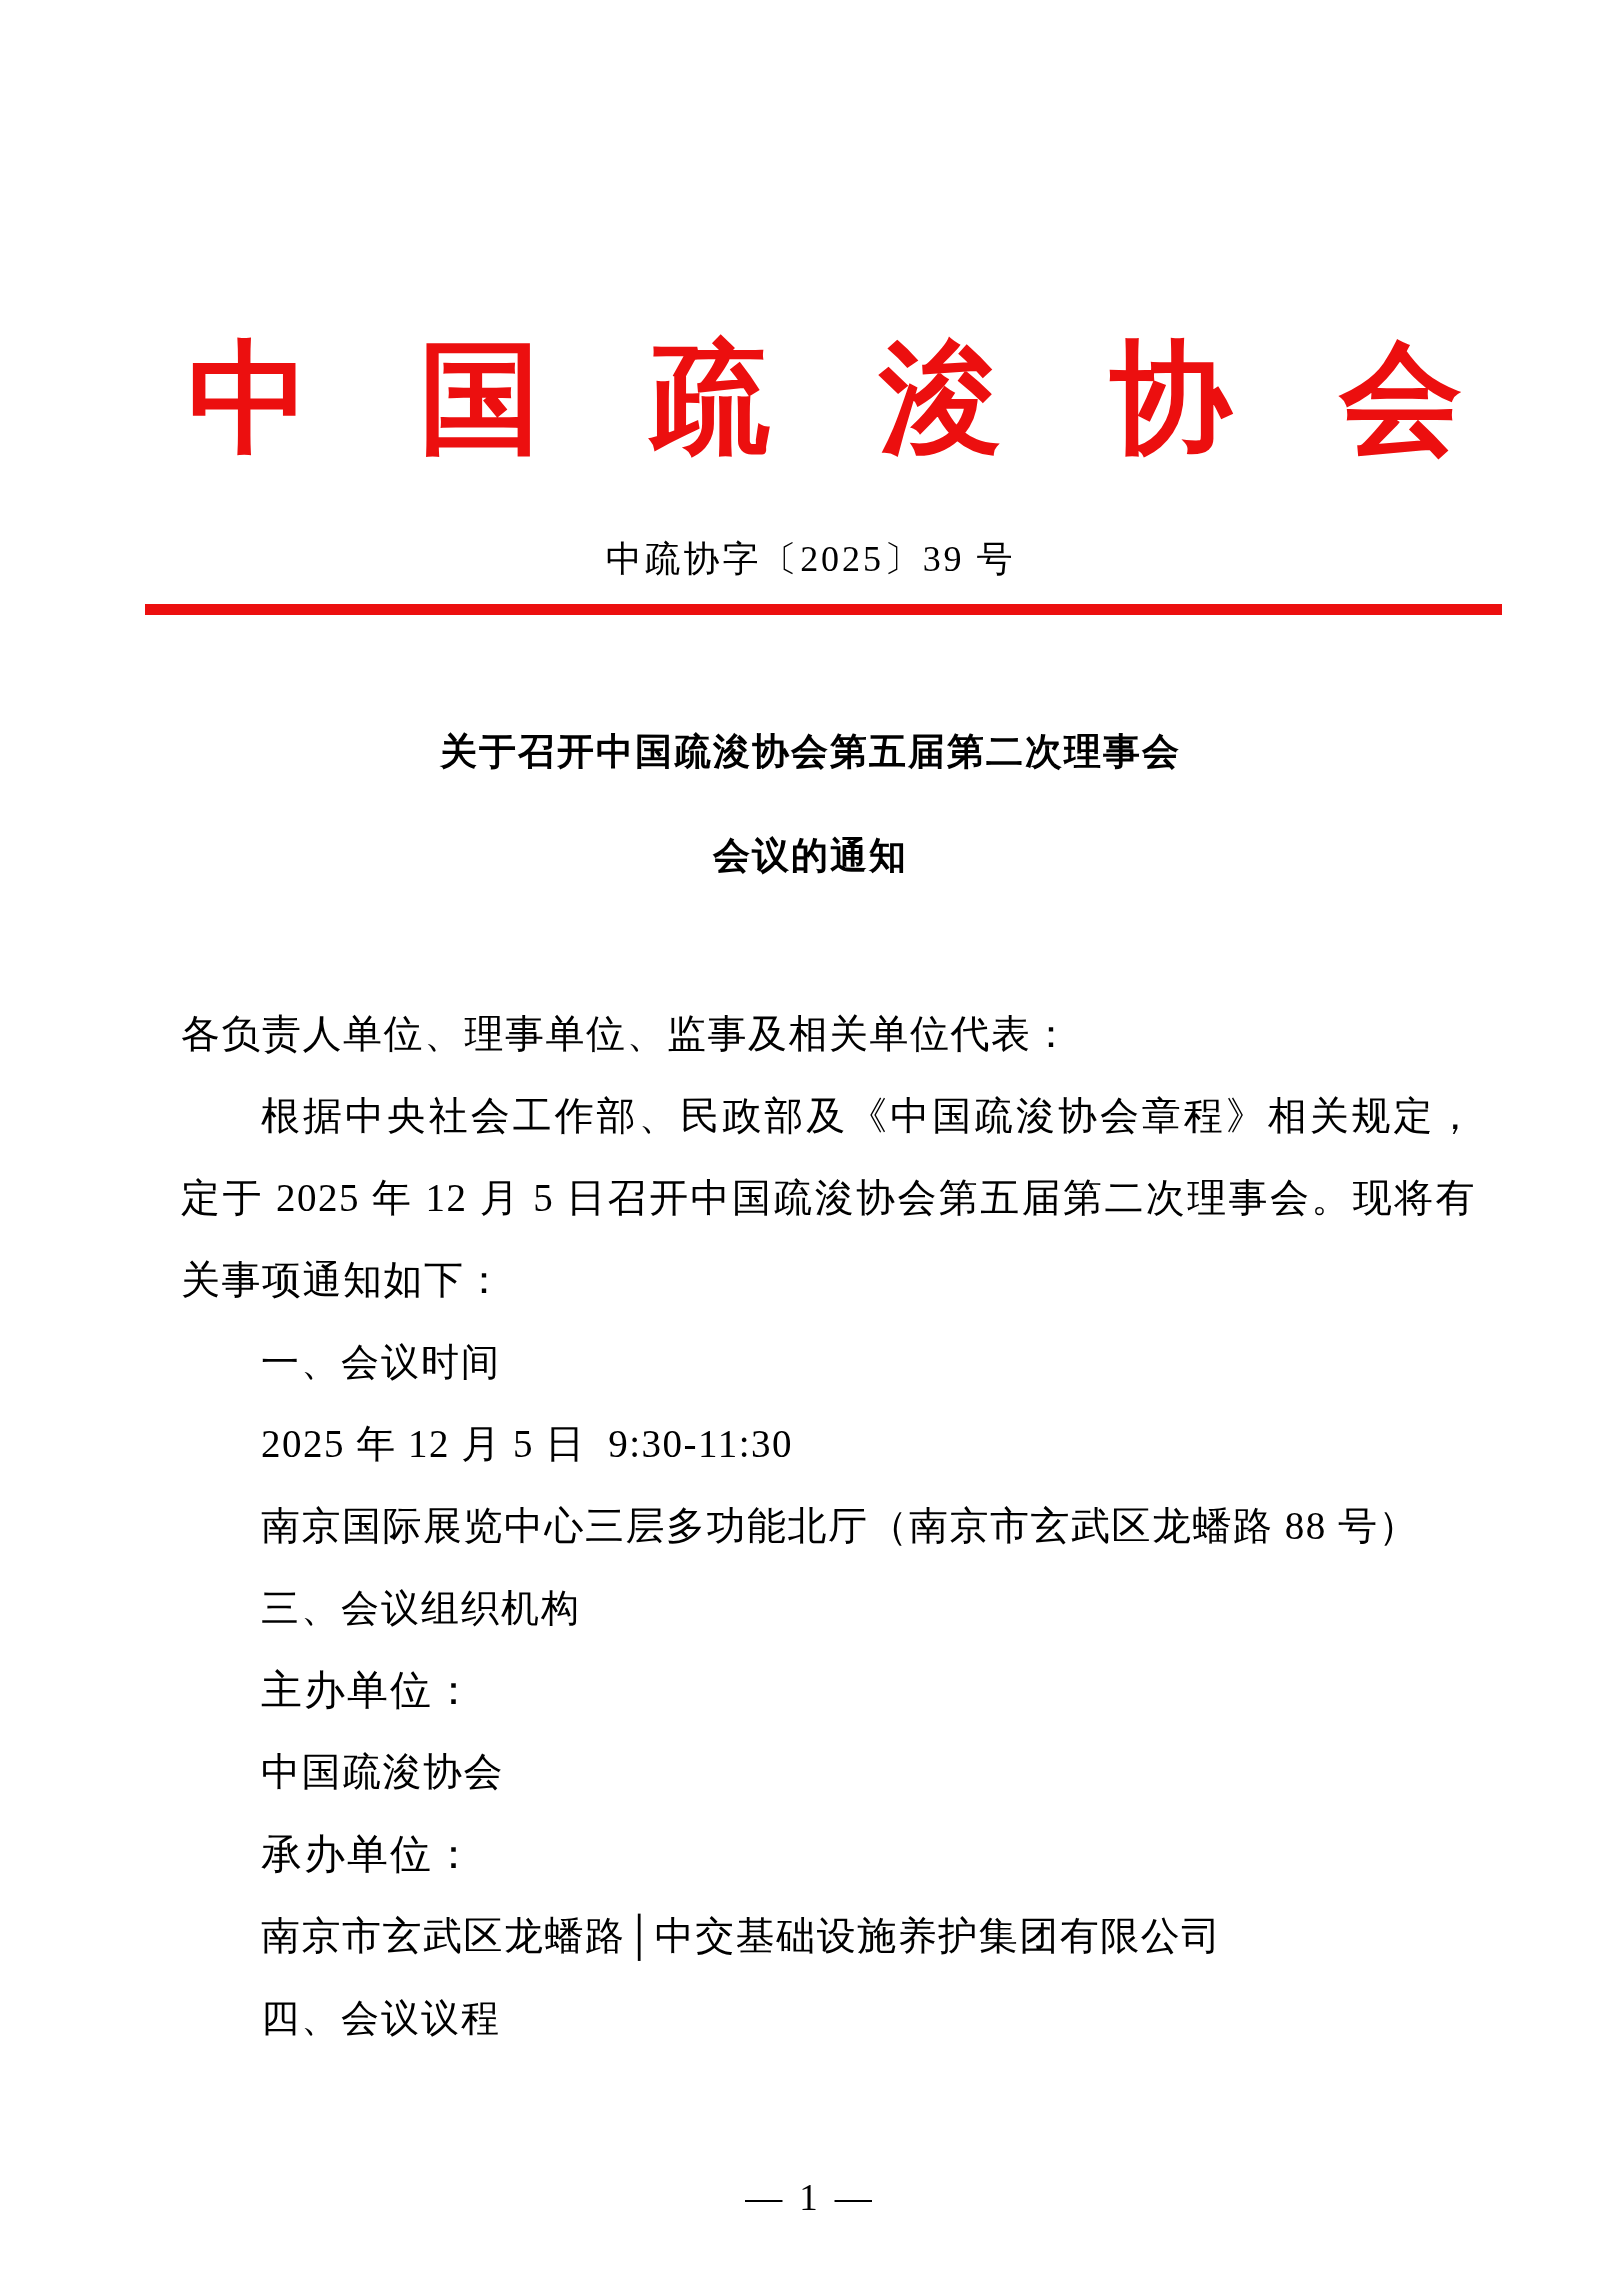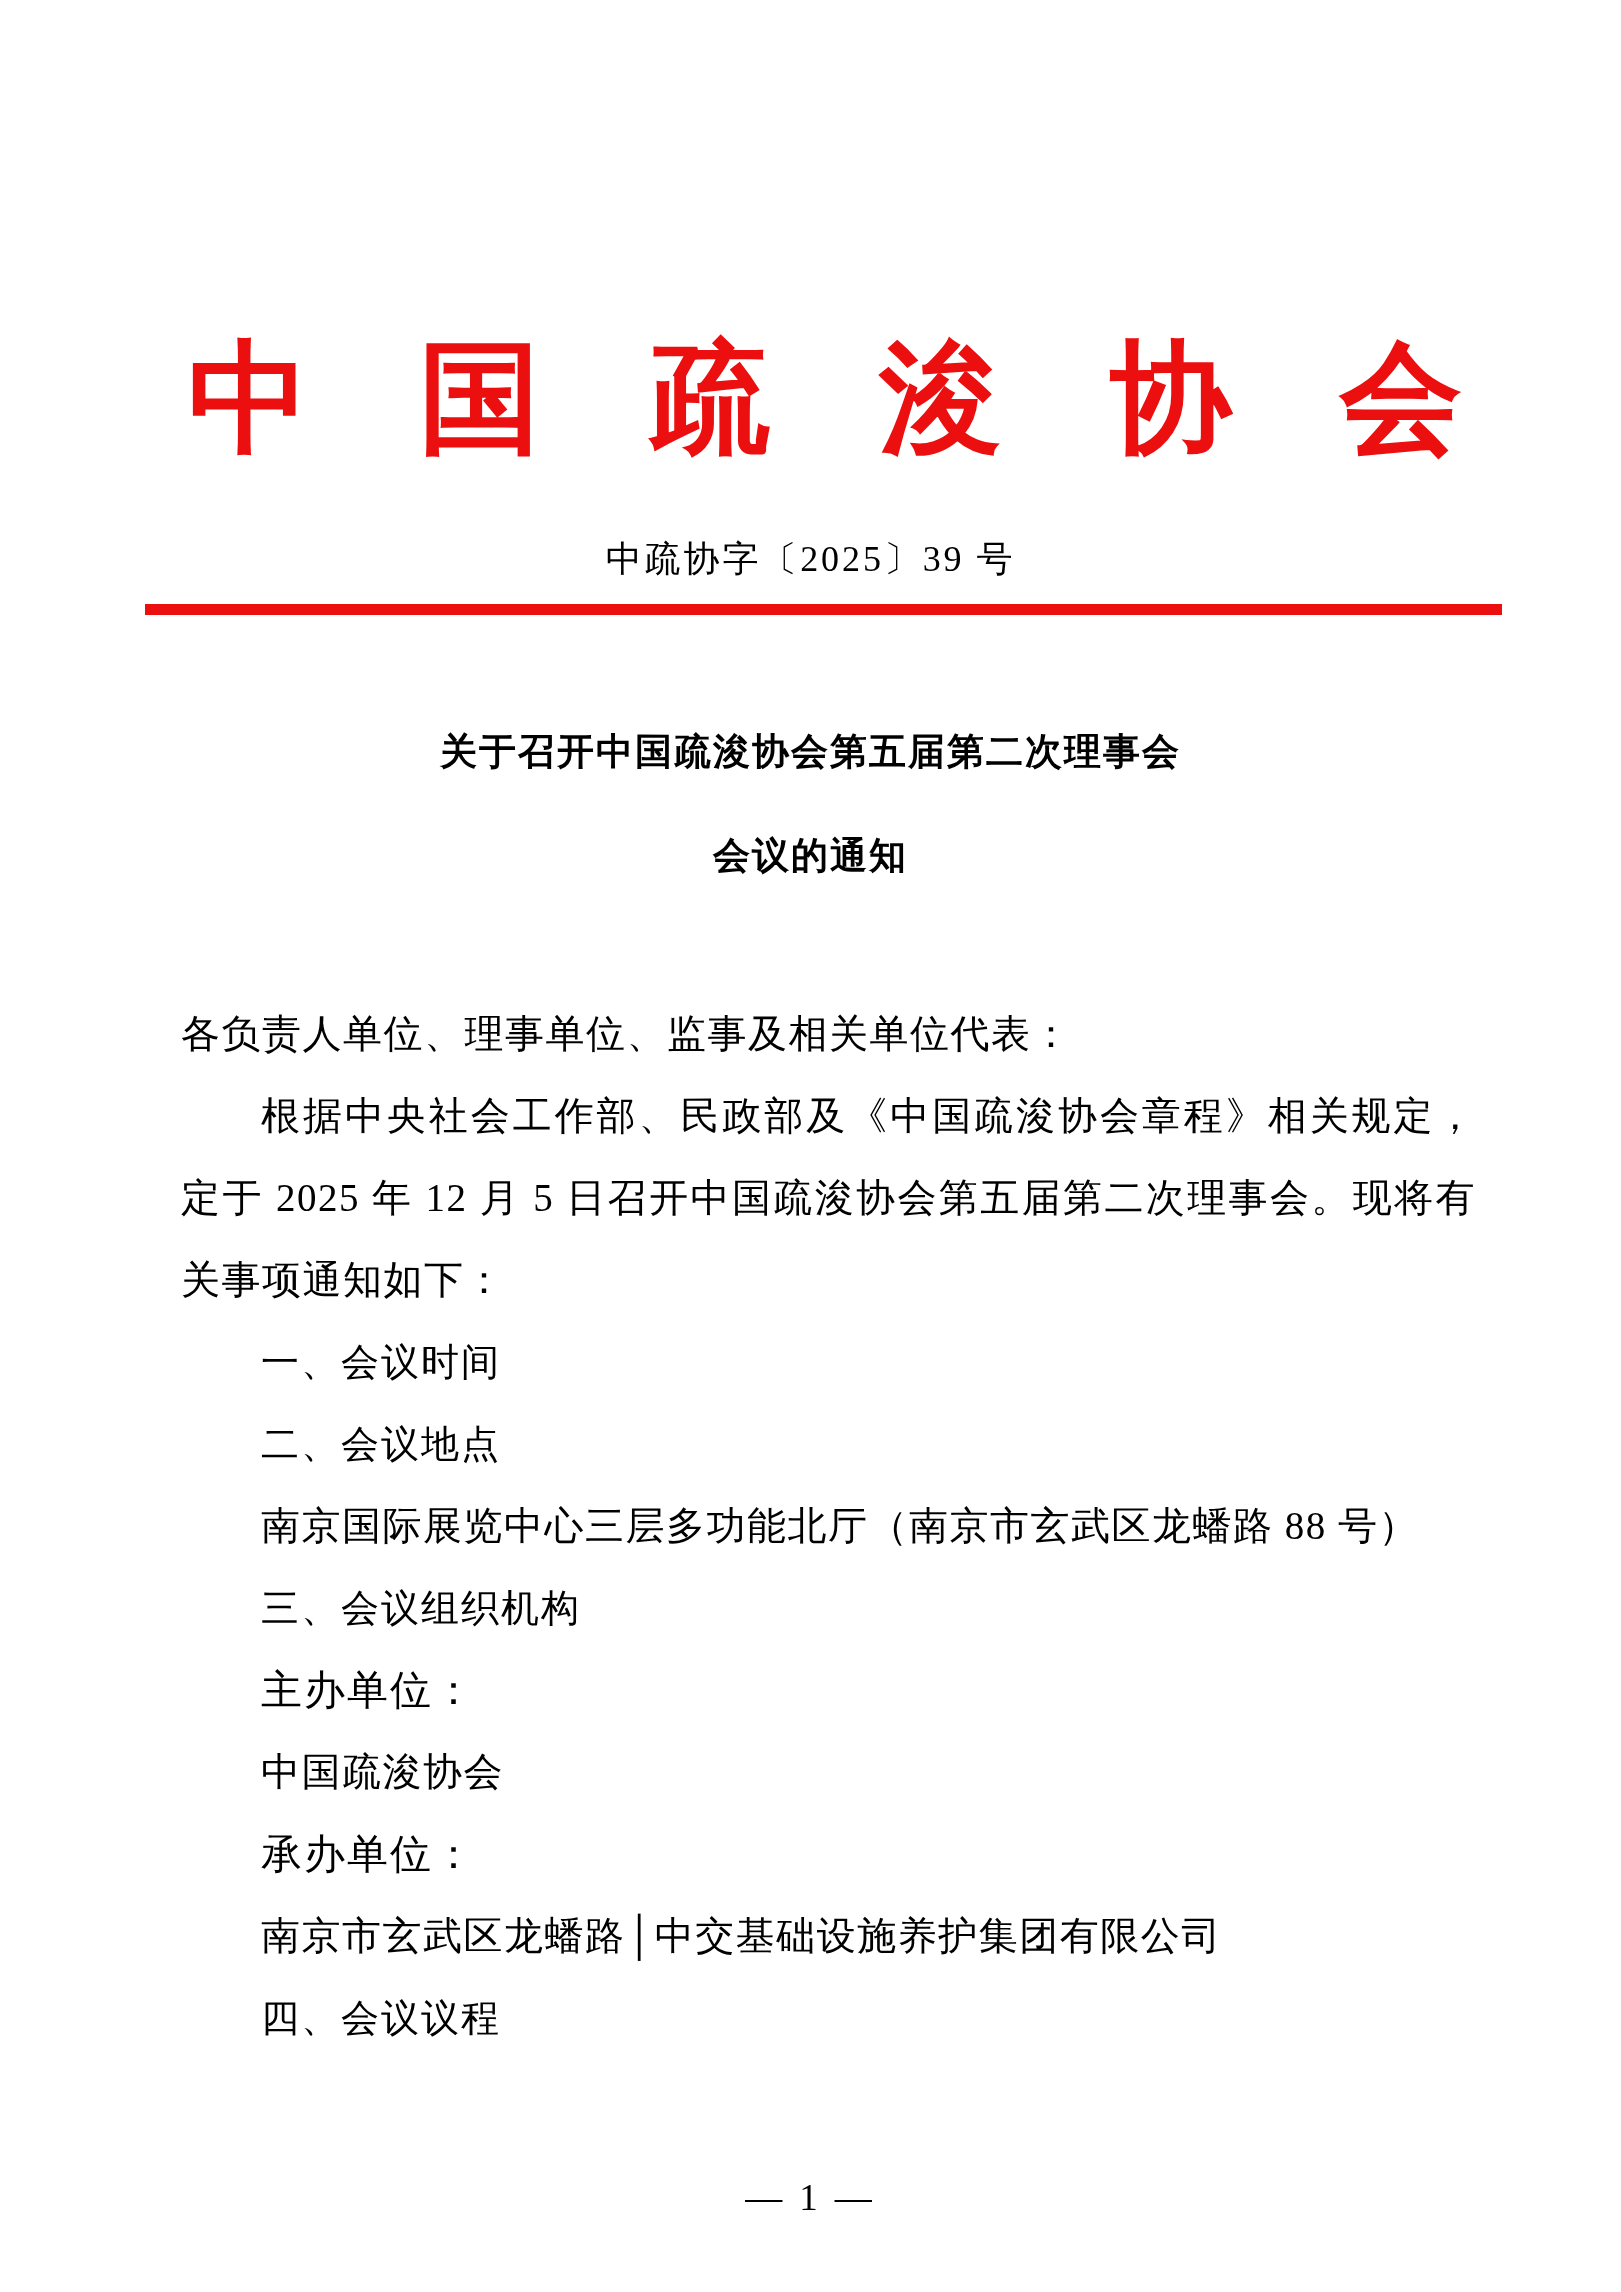--- a/index.html
+++ b/index.html
@@ -104,21 +104,21 @@
     <div>关于召开中国疏浚协会第五届第二次理事会</div>
     <div>会议的通知</div>
   </div>
 
   <div class="body-text">
     <div class="line">各负责人单位、理事单位、监事及相关单位代表：</div>
     <div class="line l-indent l-justify">根据中央社会工作部、民政部及《中国疏浚协会章程》相关规定，</div>
     <div class="line l-justify">定于 2025 年 12 月 5 日召开中国疏浚协会第五届第二次理事会。现将有</div>
     <div class="line">关事项通知如下：</div>
     <div class="line l-indent l-heading">一、会议时间</div>
-    <div class="line l-indent l-heading">二、会议地点</div>
+    <div class="line l-indent">2025 年 12 月 5 日  9:30-11:30</div>
     <div class="line l-indent">南京国际展览中心三层多功能北厅（南京市玄武区龙蟠路 88 号）</div>
     <div class="line l-indent l-heading">三、会议组织机构</div>
     <div class="line l-indent l-label">主办单位：</div>
     <div class="line l-indent">中国疏浚协会</div>
     <div class="line l-indent l-label">承办单位：</div>
     <div class="line l-indent">南京市玄武区龙蟠路│中交基础设施养护集团有限公司</div>
     <div class="line l-indent l-heading">四、会议议程</div>
   </div>
 
   <div class="footer">— 1 —</div>

